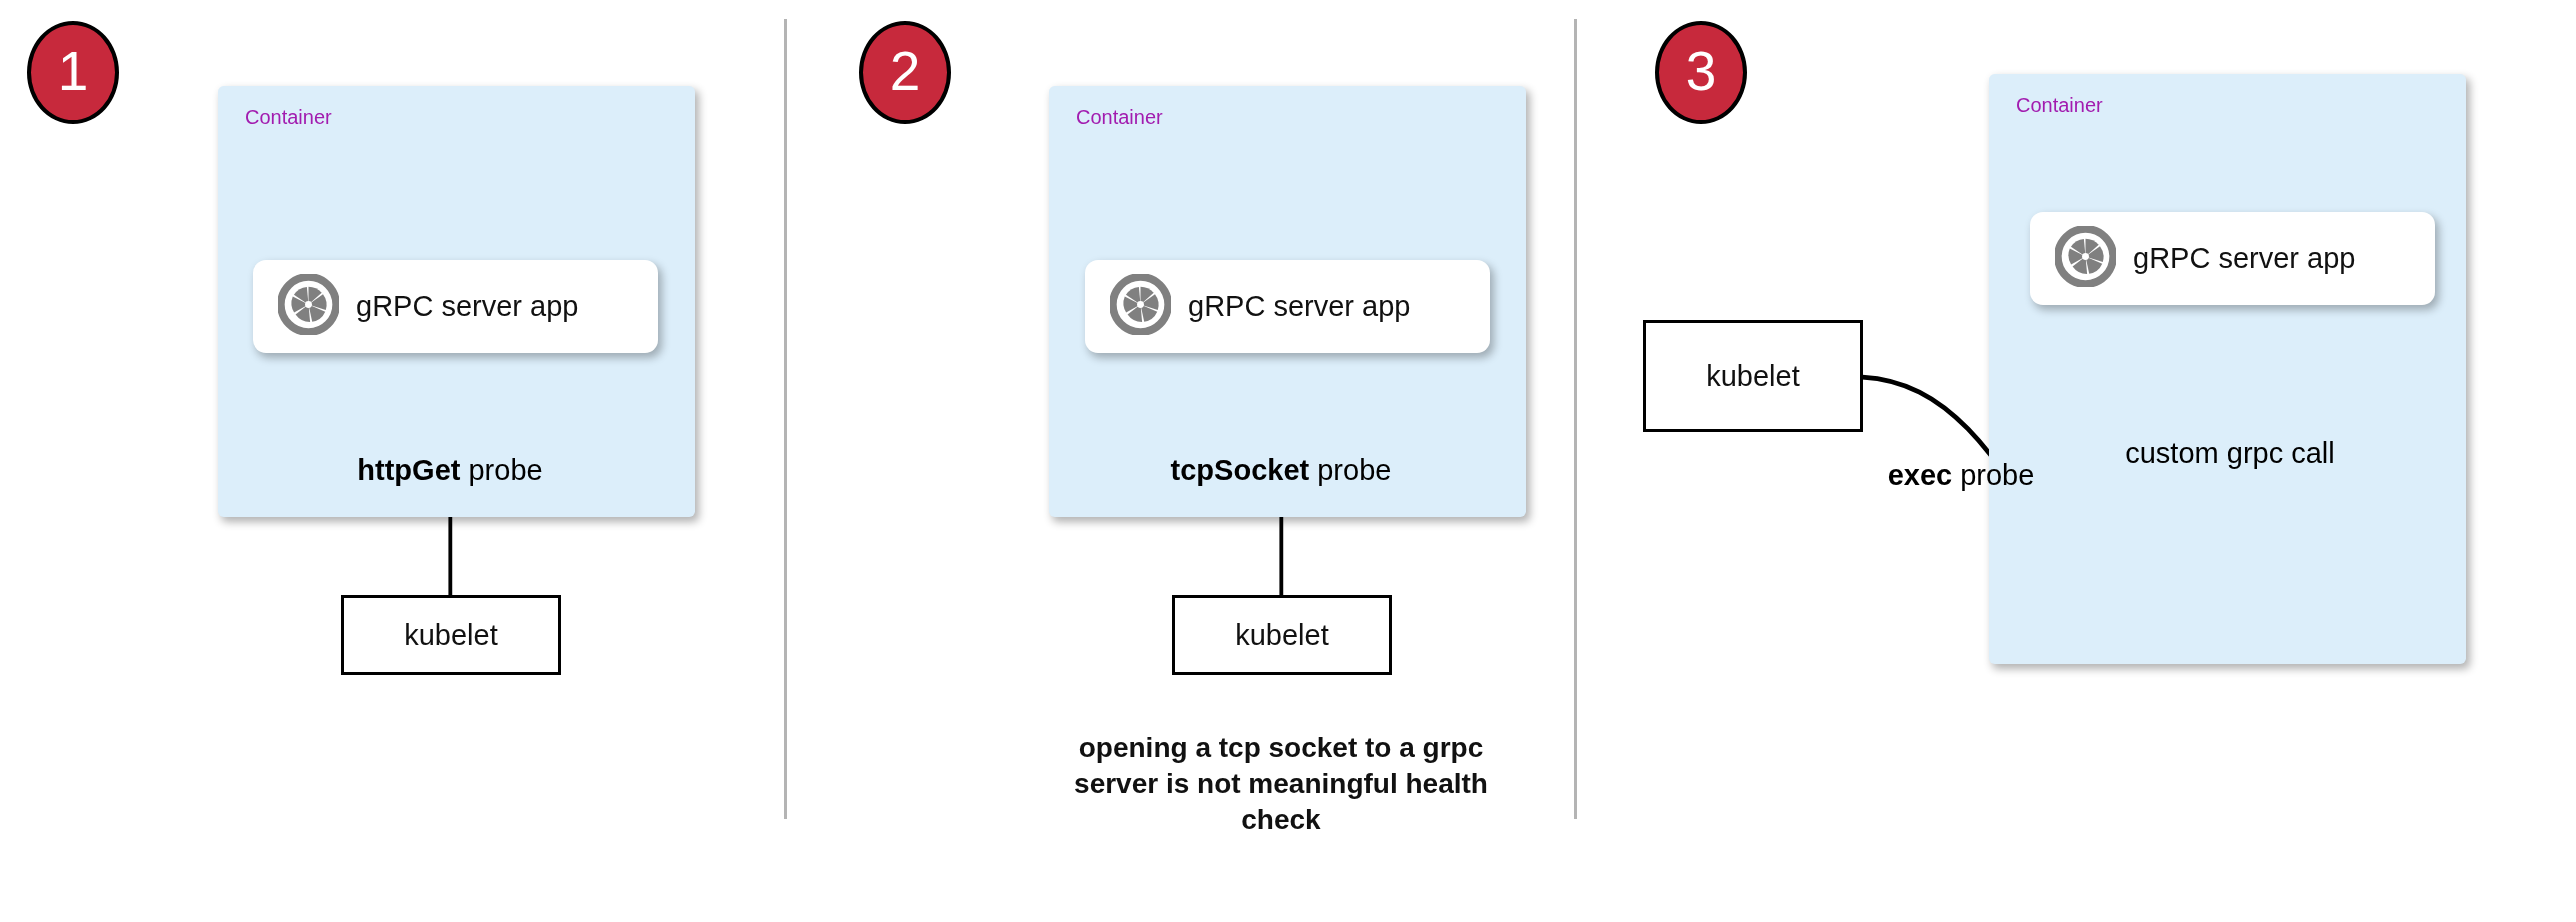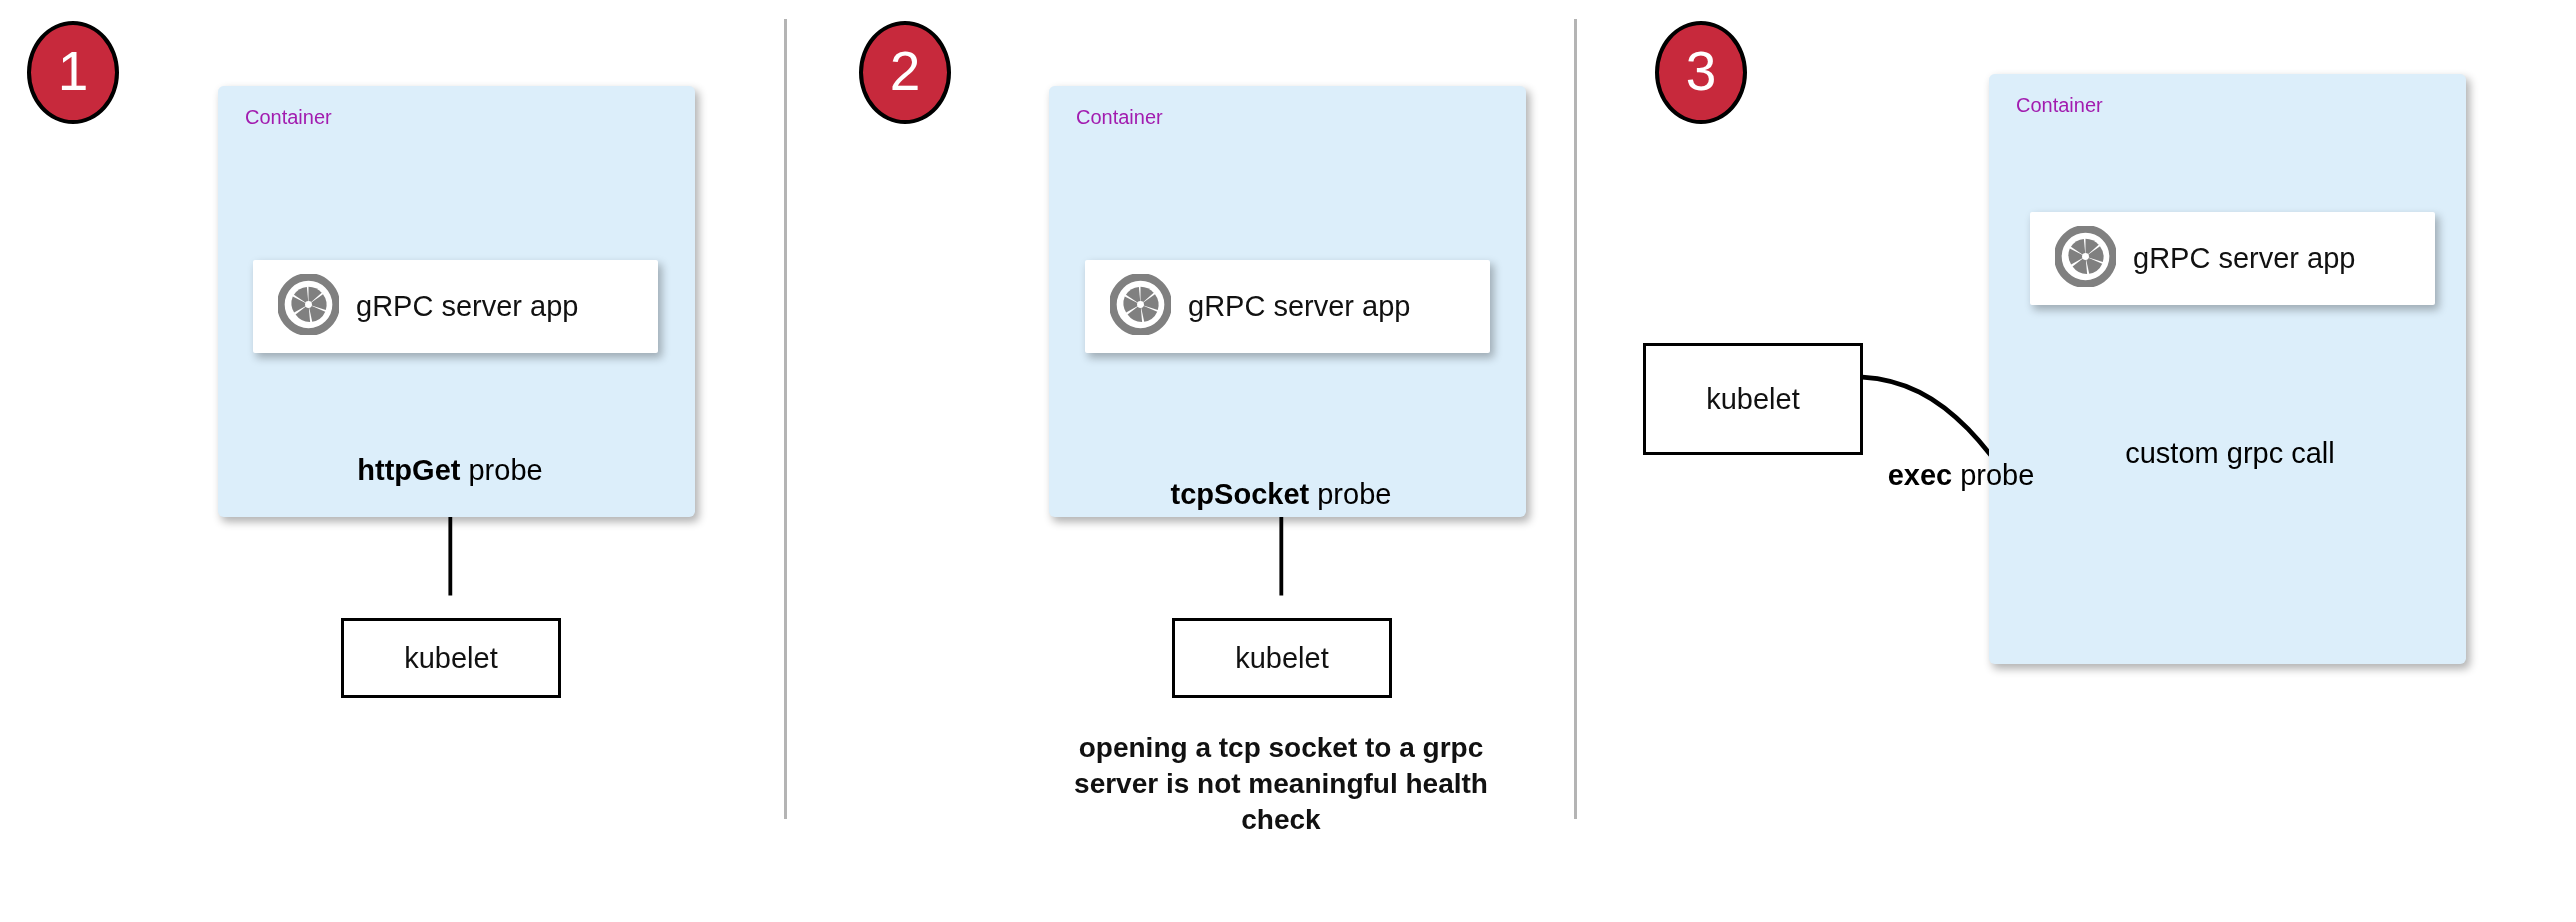--- a/index.html
+++ b/index.html
@@ -57,21 +57,21 @@
     font-size: 20px;
     line-height: 1;
     color: #a21caf;
     white-space: nowrap;
   }
 
   
   .app-card {
     position: absolute;
     background: #ffffff;
-    border-radius: 2px;
+    border-radius: 13px;
     box-shadow: 3.8px 4.8px 8.6px rgba(0,0,0,0.28);
     display: flex;
     align-items: center;
     box-sizing: border-box;
   }
   .app-card .app-icon {
     flex: 0 0 auto;
     margin-left: 25px;
     margin-right: 17px;
     display: block;
@@ -85,21 +85,20 @@
 
   
   .node-box {
     position: absolute;
     background: #ffffff;
     border: 3.8px solid #000000;
     box-sizing: border-box;
     display: flex;
     align-items: center;
     justify-content: center;
-    margin-top: 23px;
   }
   .node-box .node-label {
     font-size: 29px;
     line-height: 1;
     color: #111111;
     white-space: nowrap;
   }
 
   
   .dashed-pill {
@@ -243,21 +242,21 @@
           <path d="M32 32 L33.7 50.4 A18.5 18.5 0 0 1 18.4 42.6 Z"></path>
           <path d="M32 32 L16.9 40.3 A18.5 18.5 0 0 1 15.5 23.6 Z"></path>
           <path d="M32 32 L16.7 21.7 A18.5 18.5 0 0 1 30.3 13.6 Z"></path>
         </g>
         <circle cx="32" cy="32" r="3.6" fill="#ffffff"></circle>
       </svg>
     </span>
     <span class="app-label">gRPC server app</span>
   </div>
 
-  <div class="edge-label" style="left:1281px; top:480px;">
+  <div class="edge-label" style="left:1281px; top:456px;">
     <b>tcpSocket</b><span> probe</span>
   </div>
 
   <div class="node-box" style="left:1172px; top:595px; width:220px; height:80px;">
     <span class="node-label">kubelet</span>
   </div>
 
   <div class="caption" style="left:1281px; top:730px; width:448px;font-weight:bold;">opening a tcp socket to a grpc server is not meaningful health check</div>
 
   <div class="step-badge" style="left:1655px; top:21px;">

